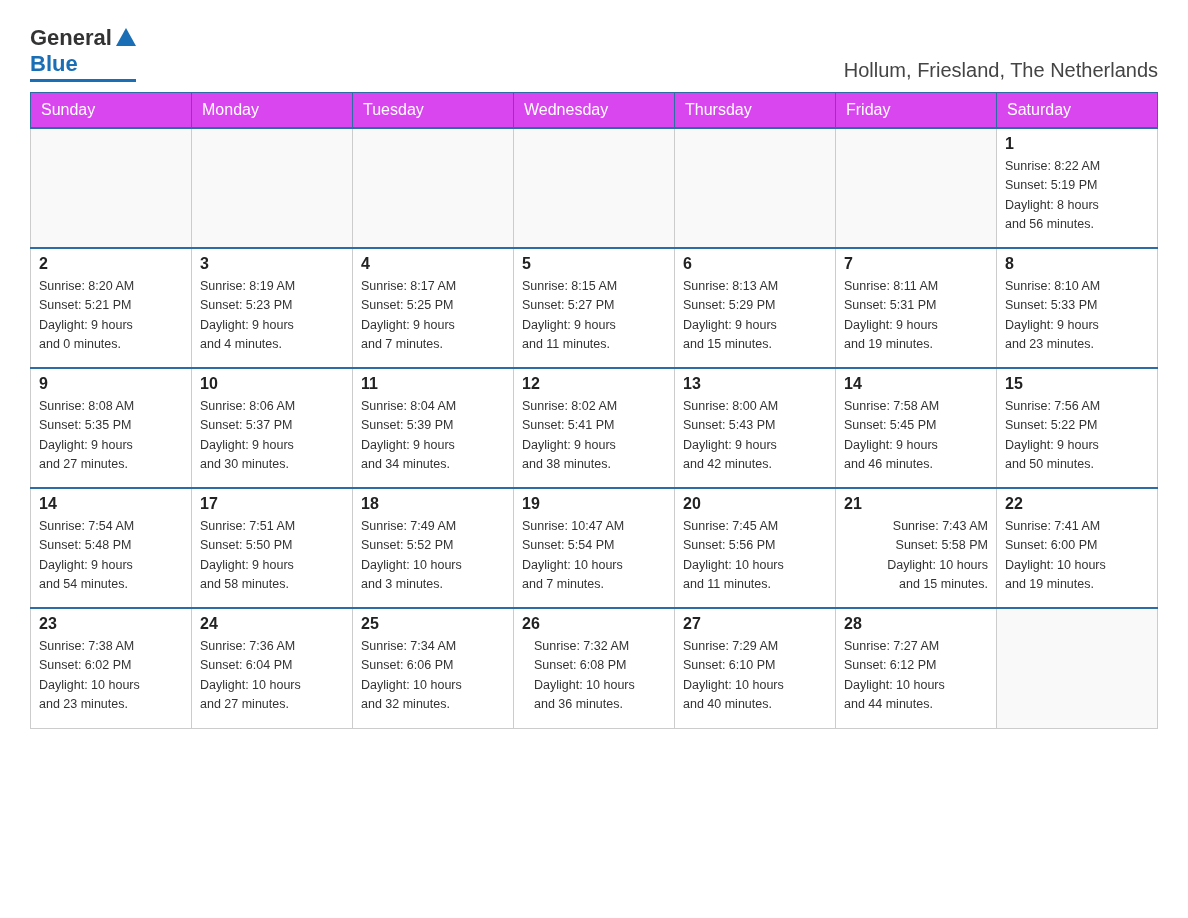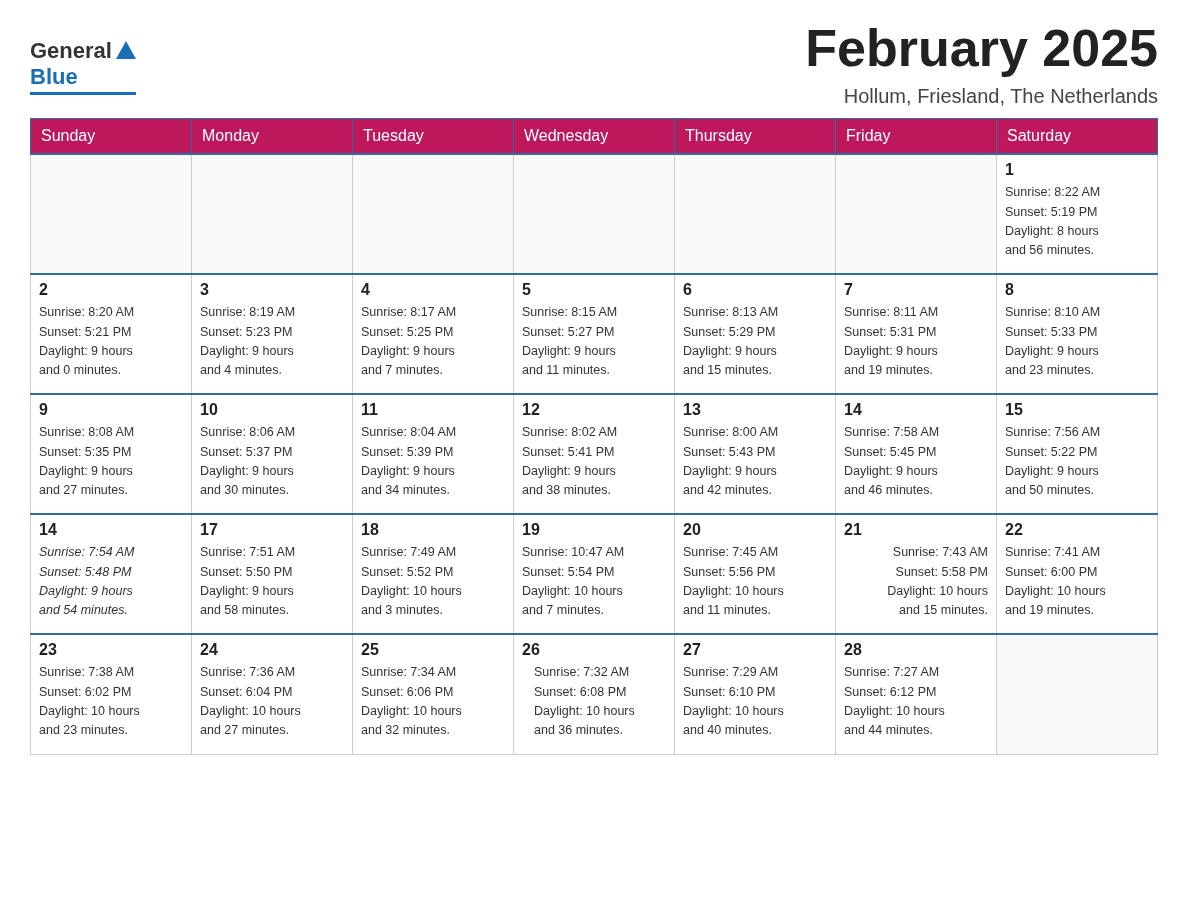--- a/index.html
+++ b/index.html
@@ -7,21 +7,21 @@
       font-family: Arial, sans-serif;
       background: #fff;
       color: #333;
       width: 1188px;
       min-height: 918px;
       padding: 20px 30px;
     }
     .header {
       display: flex;
       justify-content: space-between;
-      align-items: center;
+      align-items: flex-end;
       margin-bottom: 10px;
     }
     .logo {
       display: flex;
       flex-direction: column;
       align-items: flex-start;
       margin-top: 5px;
     }
     .logo-text {
       font-size: 22px;
@@ -60,21 +60,21 @@
       font-size: 20px;
       color: #444;
       margin-top: 8px;
     }
     .calendar-table {
       width: 100%;
       border-collapse: collapse;
       margin-top: 8px;
     }
     .calendar-table th {
-      background: #be185d;
+      background: #d946ef;
       color: #fff;
       font-size: 16px;
       font-weight: normal;
       padding: 8px 10px;
       text-align: left;
       border: 1px solid #2e6da4;
     }
     .calendar-table td {
       vertical-align: top;
       border: 1px solid #ccc;
@@ -111,21 +111,20 @@
       <span style="display:inline-flex;align-items:flex-end;margin-left:2px;">
         <span class="logo-triangle"></span>
       </span>
     </div>
     <div style="display:flex;align-items:center;">
       <span style="font-size:22px;font-weight:bold;color:#1a6eb5;">Blue</span>
     </div>
     <div class="logo-line"></div>
   </div>
   <div class="title-block">
-    <div class="month-title">February 2025</div>
     <div class="location">Hollum, Friesland, The Netherlands</div>
   </div>
 </div>
 
 <table class="calendar-table">
   <thead>
     <tr>
     <th>Sunday</th>
         <th>Monday</th>
         <th>Tuesday</th>
@@ -249,21 +248,21 @@
           <span class="day-num">15</span>
           <div class="day-info" style="white-space: pre-line;">Sunrise: 7:56 AM
 Sunset: 5:22 PM
 Daylight: 9 hours
 and 50 minutes.</div>
         </td>
       </tr>
       <tr class="week-row">
         <td>
           <span class="day-num">14</span>
-          <div class="day-info" style="white-space: pre-line; font-style: italic;">Sunrise: 7:54 AM
+          <div class="day-info" style="white-space: pre-line;">Sunrise: 7:54 AM
 Sunset: 5:48 PM
 Daylight: 9 hours
 and 54 minutes.</div>
         </td>
         <td>
           <span class="day-num">17</span>
           <div class="day-info" style="white-space: pre-line;">Sunrise: 7:51 AM
 Sunset: 5:50 PM
 Daylight: 9 hours
 and 58 minutes.</div>

